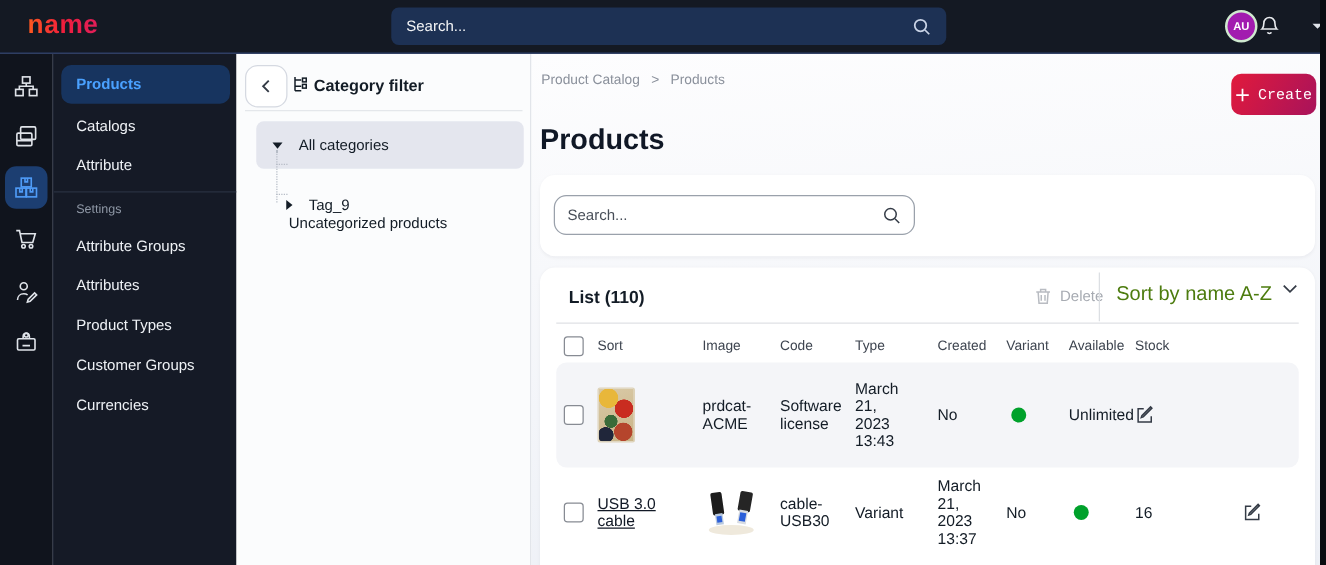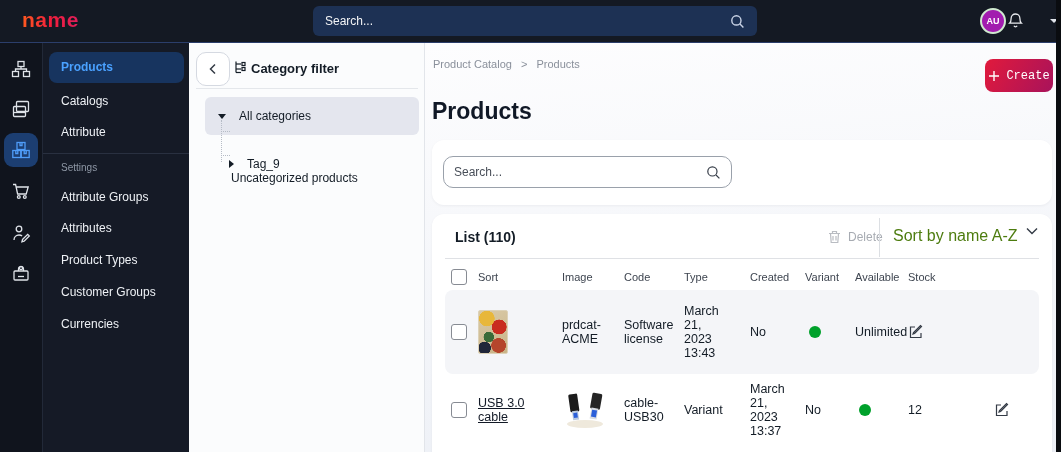--- a/index.html
+++ b/index.html
@@ -342,21 +342,21 @@
               </svg>
             </span>
           </div>
           <div class="cellpad">cable-USB30</div>
           <div class="cellpad">Variant</div>
           <div class="cellpad" style="width:52px;">March 21, 2023 13:37</div>
           <div>No</div>
           <div>
               <div class="dot"></div>
             </div>
-          <div>12</div>
+          <div>16</div>
           <div>
             <span>
               <svg width="16" height="16" viewBox="0 0 16 16" fill="none" stroke="#343b46" stroke-width="1.2">
                 <path d="M13 9v4.5H2.5V3H7"></path>
                 <path d="M6.5 9.5 13.5 2.5l-1-1L5.5 8.5l-.5 1.5z"></path>
               </svg>
             </span>
           </div>
         </div>
       </div>

